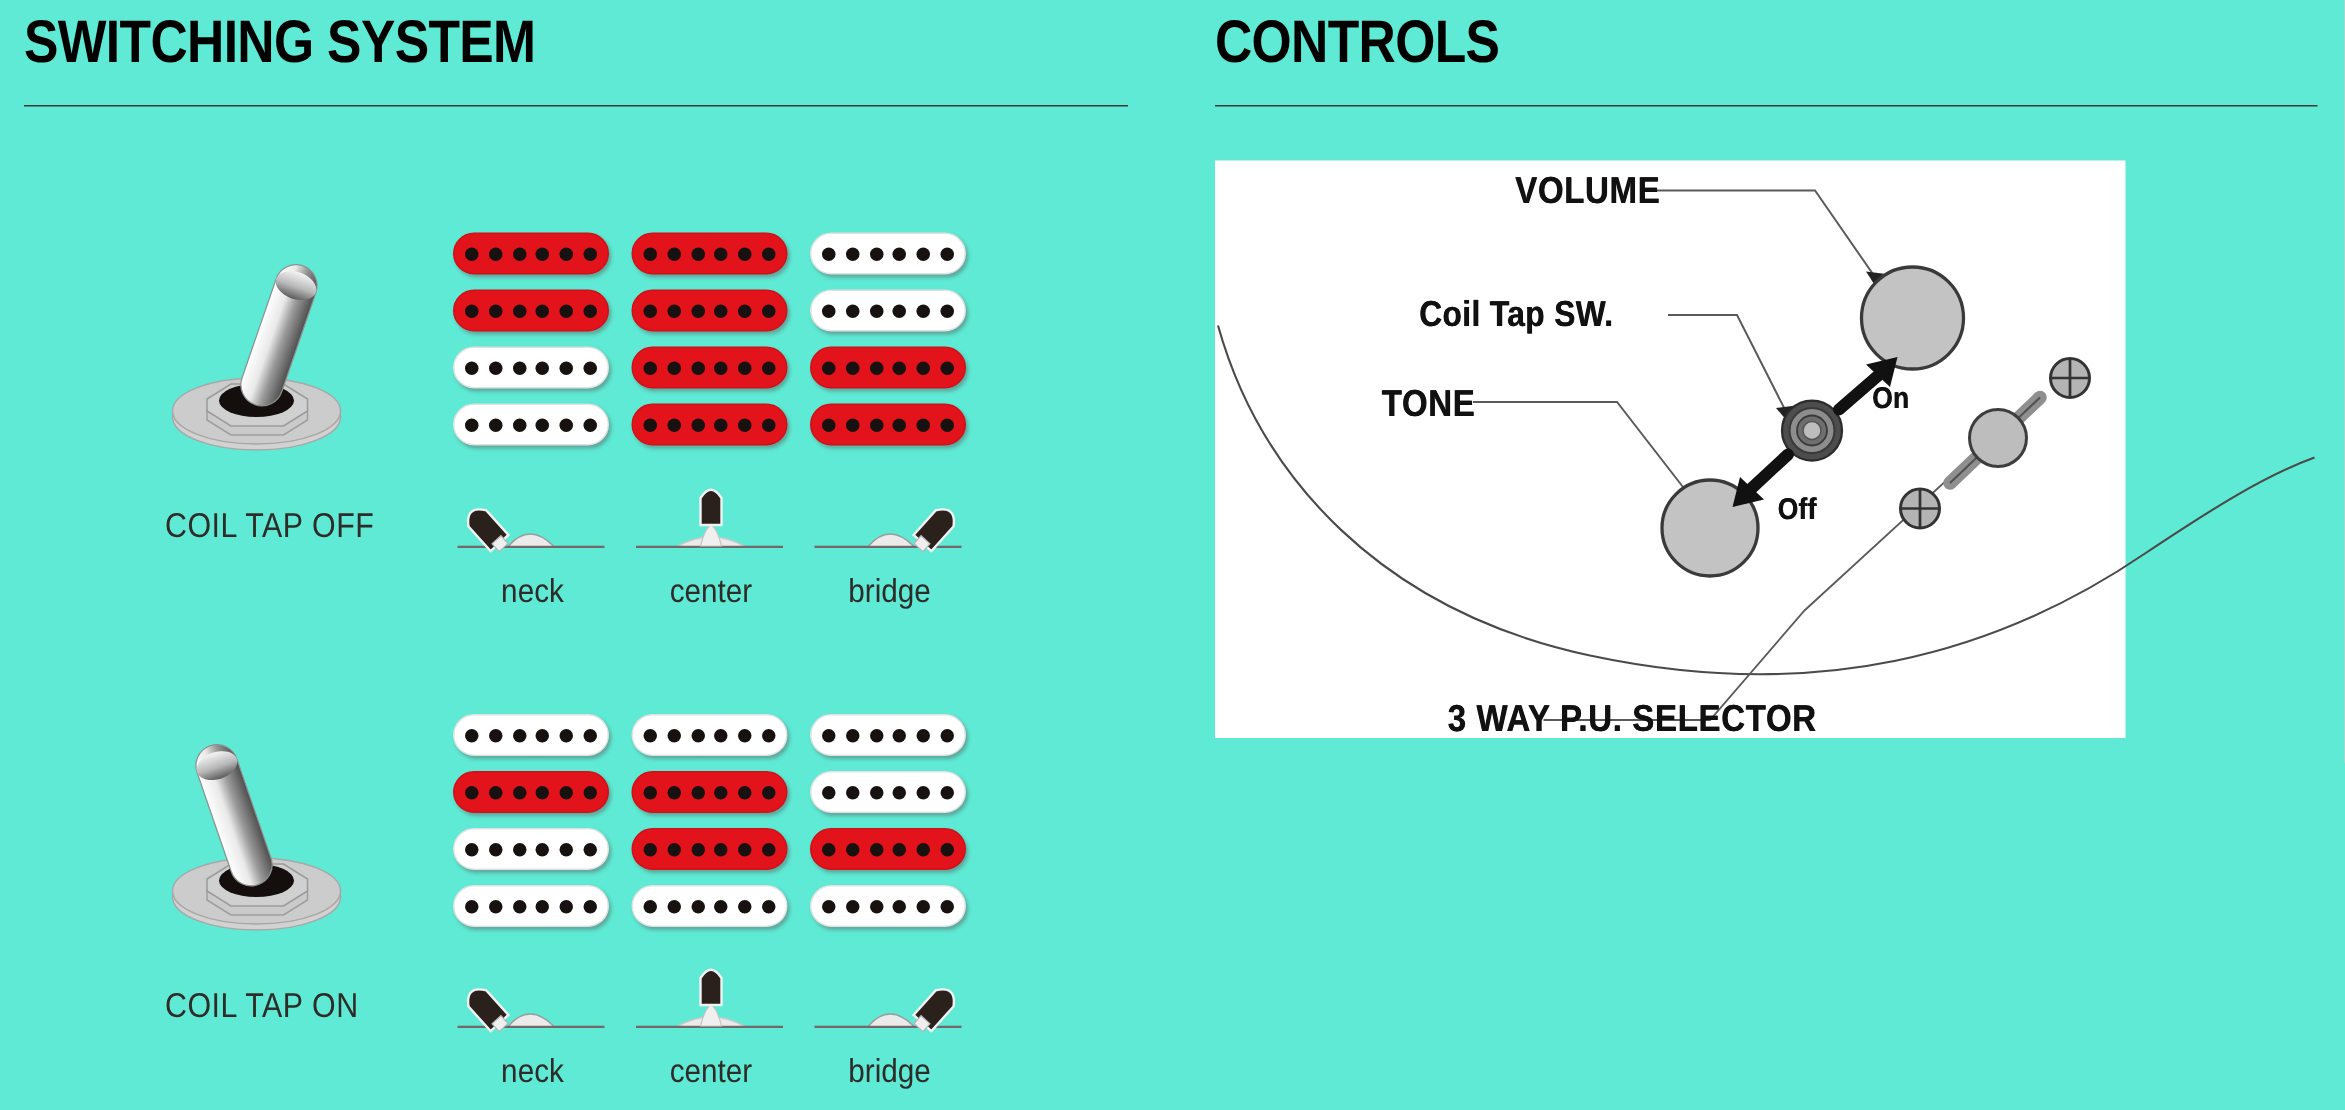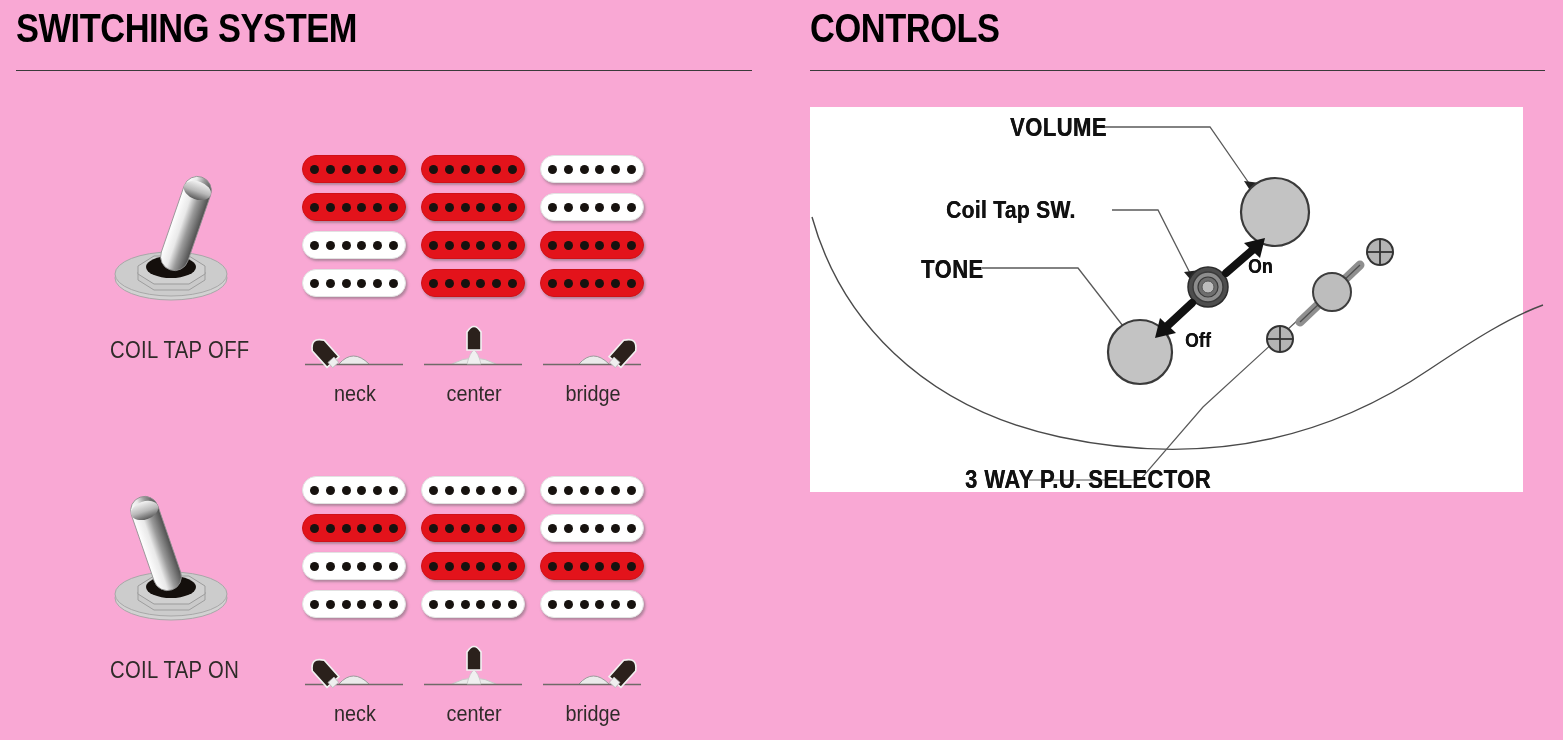--- a/index.html
+++ b/index.html
@@ -5,21 +5,21 @@
   html, body {
     margin: 0; padding: 0;
     background: #cdcdcd;
     width: 1563px; height: 740px;
     overflow: hidden;
     font-family: "Liberation Sans", sans-serif;
   }
   #root {
     position: relative;
     width: 1563px; height: 740px;
-    background: #f9a8d4;
+    background: #5eead4;
   }
 
   
   .section-title {
     position: absolute;
     font-family: "Liberation Sans", sans-serif;
     font-weight: bold;
     font-size: 40px;
     line-height: 40px;
     letter-spacing: -0.5px;
@@ -85,21 +85,21 @@
     font-size: 22px;
     color: #2f2b29;
     transform: scaleX(0.9);
     white-space: nowrap;
   }
 
   
   #controls-board {
     position: absolute;
     left: 5px; top: 107px;
-    width: 713px; height: 385px;
+    width: 607px; height: 385px;
     background: #ffffff;
   }
   .ctl-label {
     position: absolute;
     font-family: "Liberation Sans", sans-serif;
     font-weight: bold;
     color: #111;
     transform: scaleX(0.88);
     transform-origin: left center;
     white-space: nowrap;

